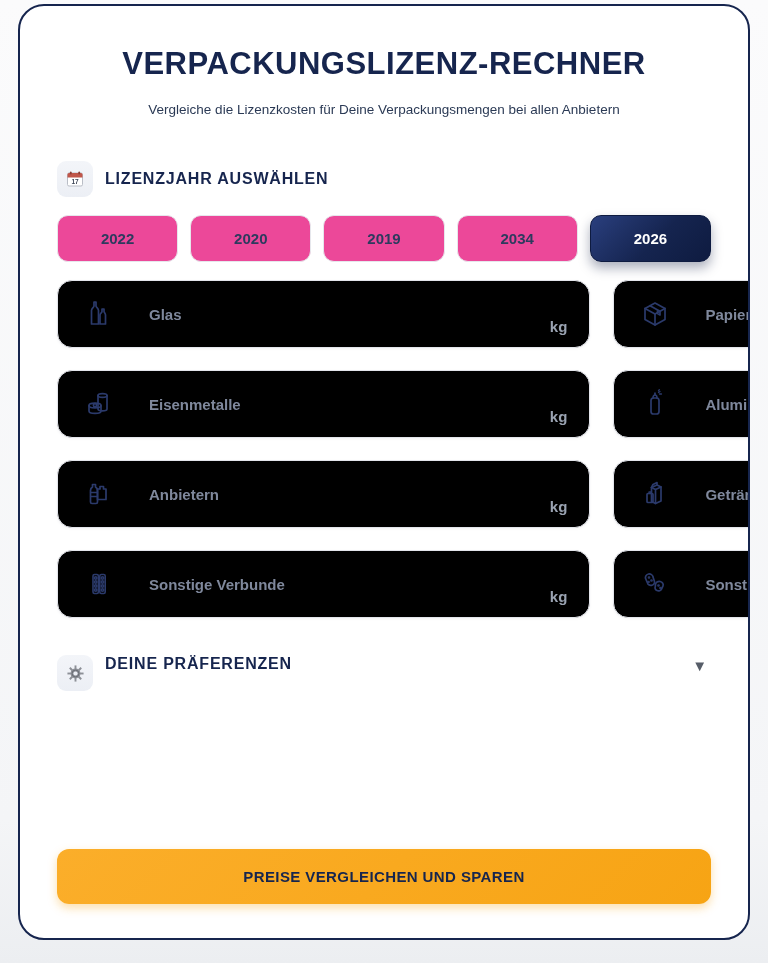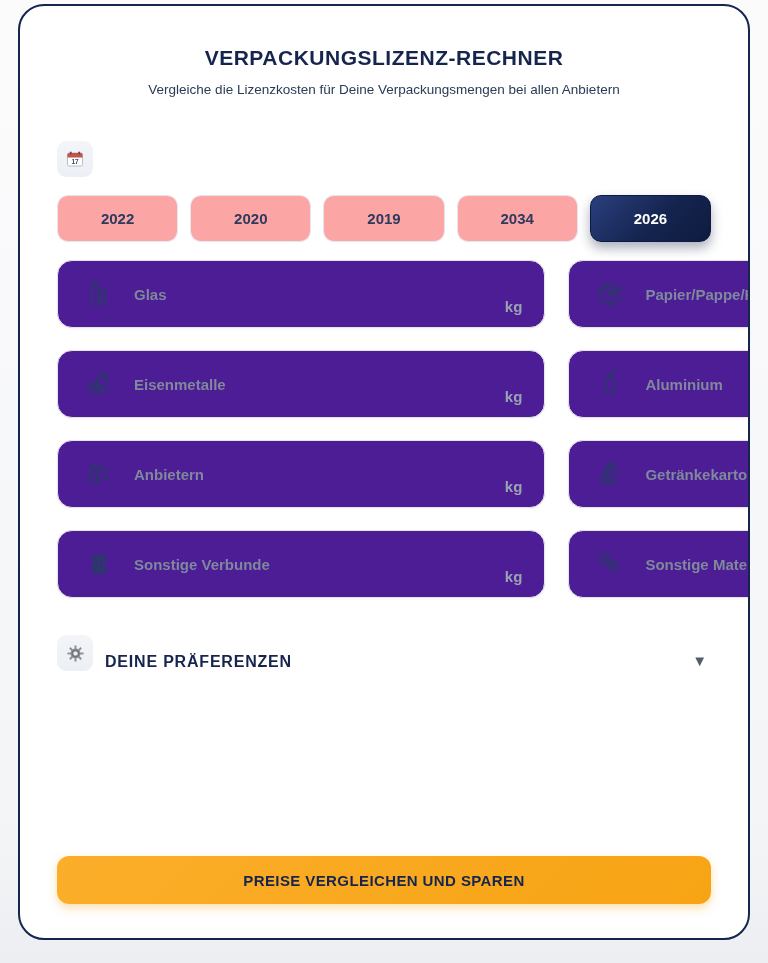--- a/index.html
+++ b/index.html
@@ -11,75 +11,75 @@
   }
   .card {
     position:absolute; left:18px; top:4px; width:732px; height:936px;
     background:#ffffff;
     border:2px solid #16254e;
     border-radius:26px;
     padding:40px 37px 0 37px;
     overflow:hidden;
   }
   .title {
-    text-align:center; color:#16254e; font-size:21px; font-weight:800;
+    text-align:center; color:#16254e; font-size:31px; font-weight:800;
     letter-spacing:0.5px;
   }
   .subtitle {
-    text-align:center; color:#2b3a55; font-size:13.5px; margin-top:12px;
+    text-align:center; color:#2b3a55; font-size:13.5px; margin-top:20px;
   }
   .section-head {
     display:flex; align-items:center; gap:12px; margin-top:44px;
   }
   .emoji-tile {
     width:36px; height:36px; border-radius:9px;
     background:linear-gradient(180deg,#f3f5f9,#eceff5);
     display:flex; align-items:center; justify-content:center; flex:0 0 auto;
   }
   .section-label {
     color:#16254e; font-size:16px; font-weight:800; letter-spacing:0.8px;
   }
   .years {
     display:flex; gap:12px; margin-top:18px;
   }
   .year-btn {
     flex:1 1 0; height:47px; border-radius:11px;
-    background:#fca5a5; border:1px solid #e6e7ec;
+    background:#ec4899; border:1px solid #e6e7ec;
     display:flex; align-items:center; justify-content:center;
     color:#2d3a5e; font-size:15px; font-weight:600; cursor:pointer;
   }
   .year-btn.selected {
     background:linear-gradient(135deg,#2a3f7e 0%, #15244f 55%, #0e1b40 100%);
     border:1px solid #0e1b40; color:#ffffff;
     box-shadow:0 6px 12px rgba(14,27,64,0.35);
   }
   .grid {
     display:grid; grid-template-columns:1fr 1fr; column-gap:23px; row-gap:22px;
     margin-top:18px;
   }
   .field-card {
     height:68px; border-radius:15px; border:1px solid #e3e5eb;
-    background:#4c1d95; box-shadow:0 1px 3px rgba(30,41,80,0.05);
-    display:flex; align-items:center; padding:0 22px 0 24px; gap:18px;
+    background:#000000; box-shadow:0 1px 3px rgba(30,41,80,0.05);
+    display:flex; align-items:center; padding:0 22px 0 24px; gap:33px;
     cursor:text;
   }
   .field-icon { flex:0 0 auto; display:flex; }
   .field-label { color:#7f889c; font-size:15px; font-weight:700; white-space:nowrap; }
   .field-input {
     flex:1 1 auto; min-width:10px; border:none; outline:none; background:transparent;
     font-family:"Liberation Sans",sans-serif; font-size:15px; color:#2d3a5e; text-align:right;
   }
   .field-unit { color:#9aa3b2; font-size:15px; font-weight:700;margin-top:24px; }
   .prefs-head {
-    display:flex; align-items:flex-end; gap:12px; margin-top:37px; cursor:pointer;
+    display:flex; align-items:flex-start; gap:12px; margin-top:37px; cursor:pointer;
   }
   .prefs-spacer { flex:1 1 auto; }
   .chevron { color:#565d68; font-size:15px; padding:2px 4px; }
   .submit-btn {
-    position:absolute; left:37px; right:37px; bottom:34px; height:48px;
+    position:absolute; left:37px; right:37px; bottom:34px; height:55px;
     border:none; border-radius:12px; cursor:pointer;
     background:linear-gradient(180deg,#fab picks 0,#f5a623 100%);
     background:linear-gradient(135deg,#fbae2a 0%, #f7a414 100%);
     color:#16254e; font-family:"Liberation Sans",sans-serif;
     font-size:15px; font-weight:800; letter-spacing:0.4px;
     box-shadow:0 4px 10px rgba(247,164,20,0.35);
   }
   svg { display:block; }
 </style>
 </head>
@@ -93,20 +93,21 @@
   <div class="section-head">
     <span class="emoji-tile">
       <svg width="20" height="20" viewBox="0 0 20 20">
         <rect x="2.5" y="4" width="15" height="13" rx="1.5" fill="#ffffff" stroke="#b9bdc6" stroke-width="1"></rect>
         <path d="M2.5 5.5 a1.5 1.5 0 0 1 1.5-1.5 h12 a1.5 1.5 0 0 1 1.5 1.5 v3 h-15 z" fill="#c0564a"></path>
         <rect x="5" y="2.5" width="1.6" height="3" rx="0.8" fill="#8a3d35"></rect>
         <rect x="13.4" y="2.5" width="1.6" height="3" rx="0.8" fill="#8a3d35"></rect>
         <text x="10" y="15" font-size="6.5" font-family="Liberation Sans, sans-serif" fill="#3d4657" text-anchor="middle" font-weight="bold">17</text>
       </svg>
     </span>
+    <span class="section-label">LIZENZJAHR AUSWÄHLEN</span>
   </div>
 
   <div class="years">
     <div class="year-btn">2022</div>
     <div class="year-btn">2020</div>
     <div class="year-btn">2019</div>
     <div class="year-btn">2034</div>
     <div class="year-btn selected">2026</div>
   </div>
 

